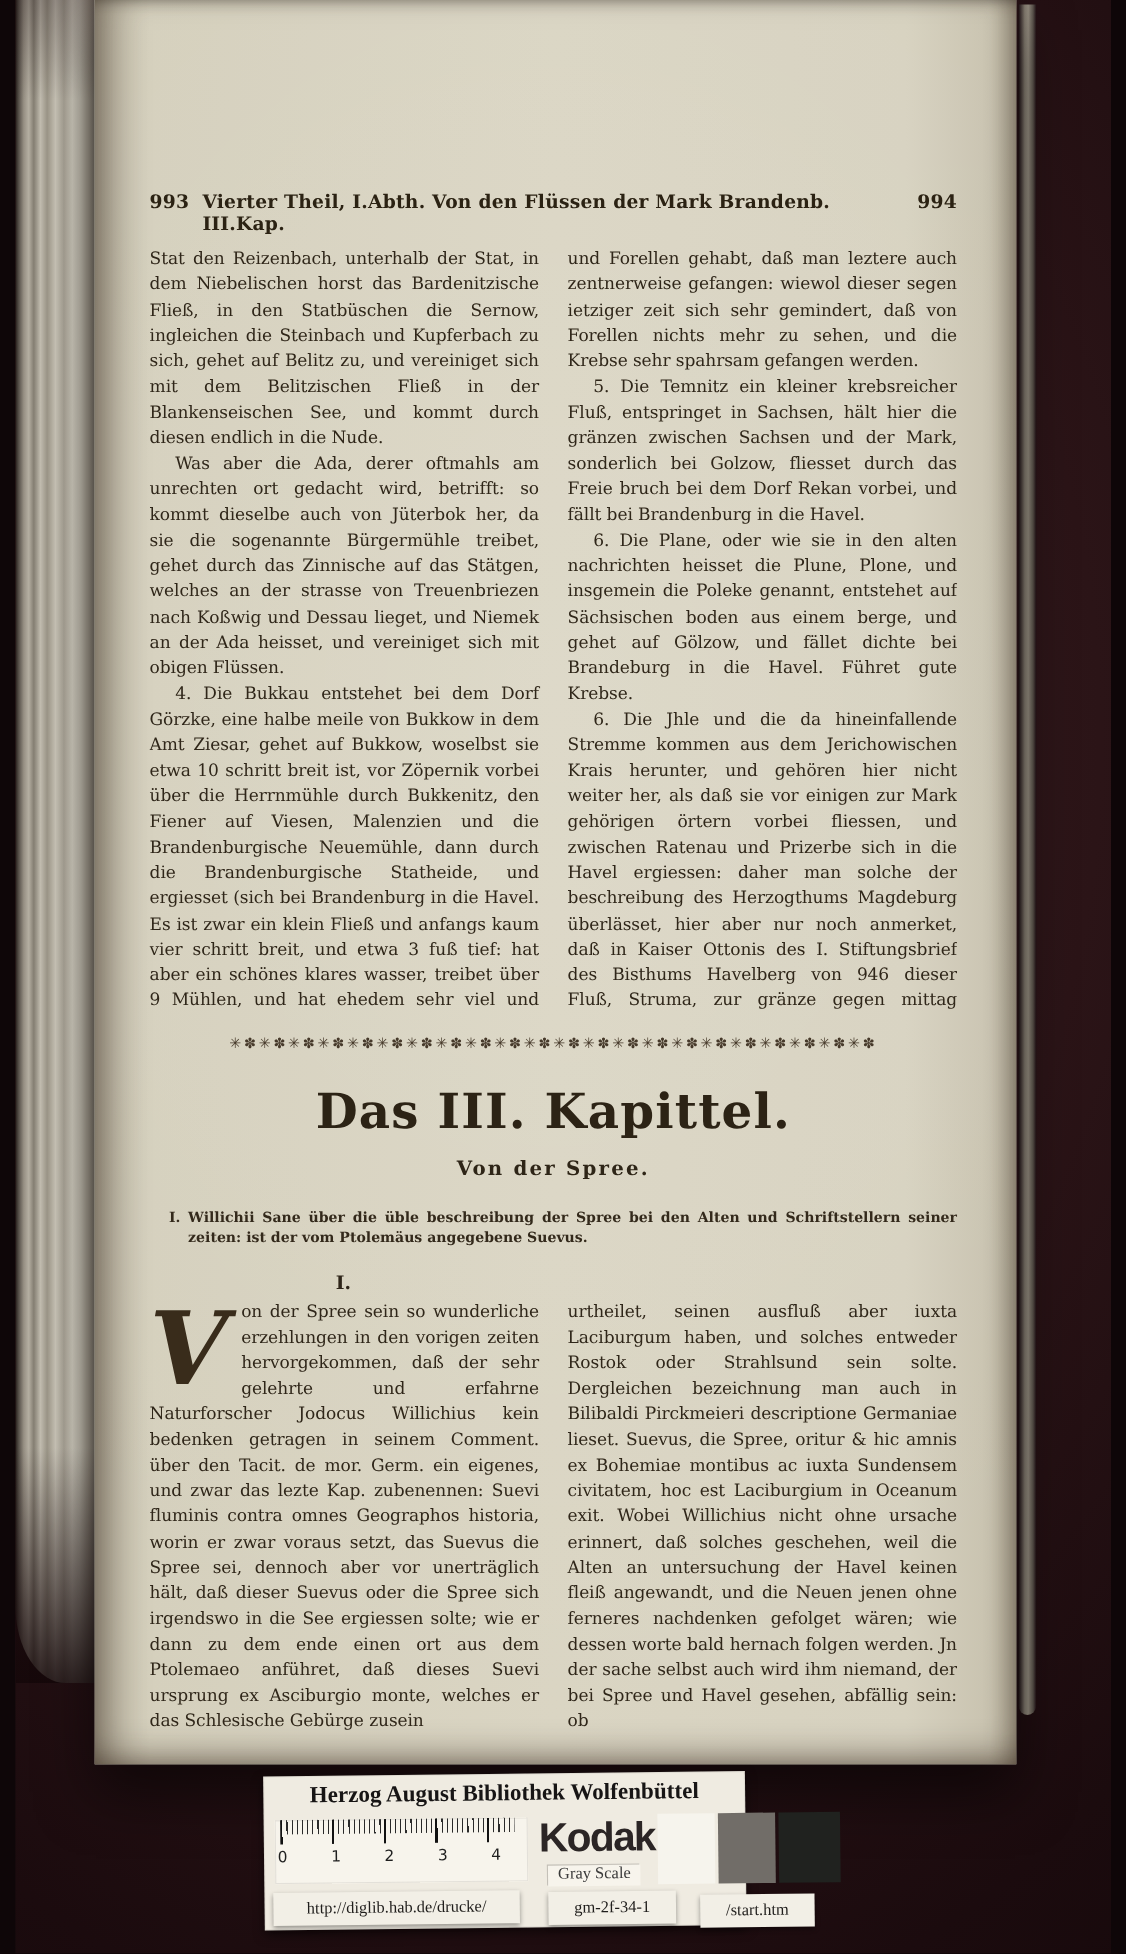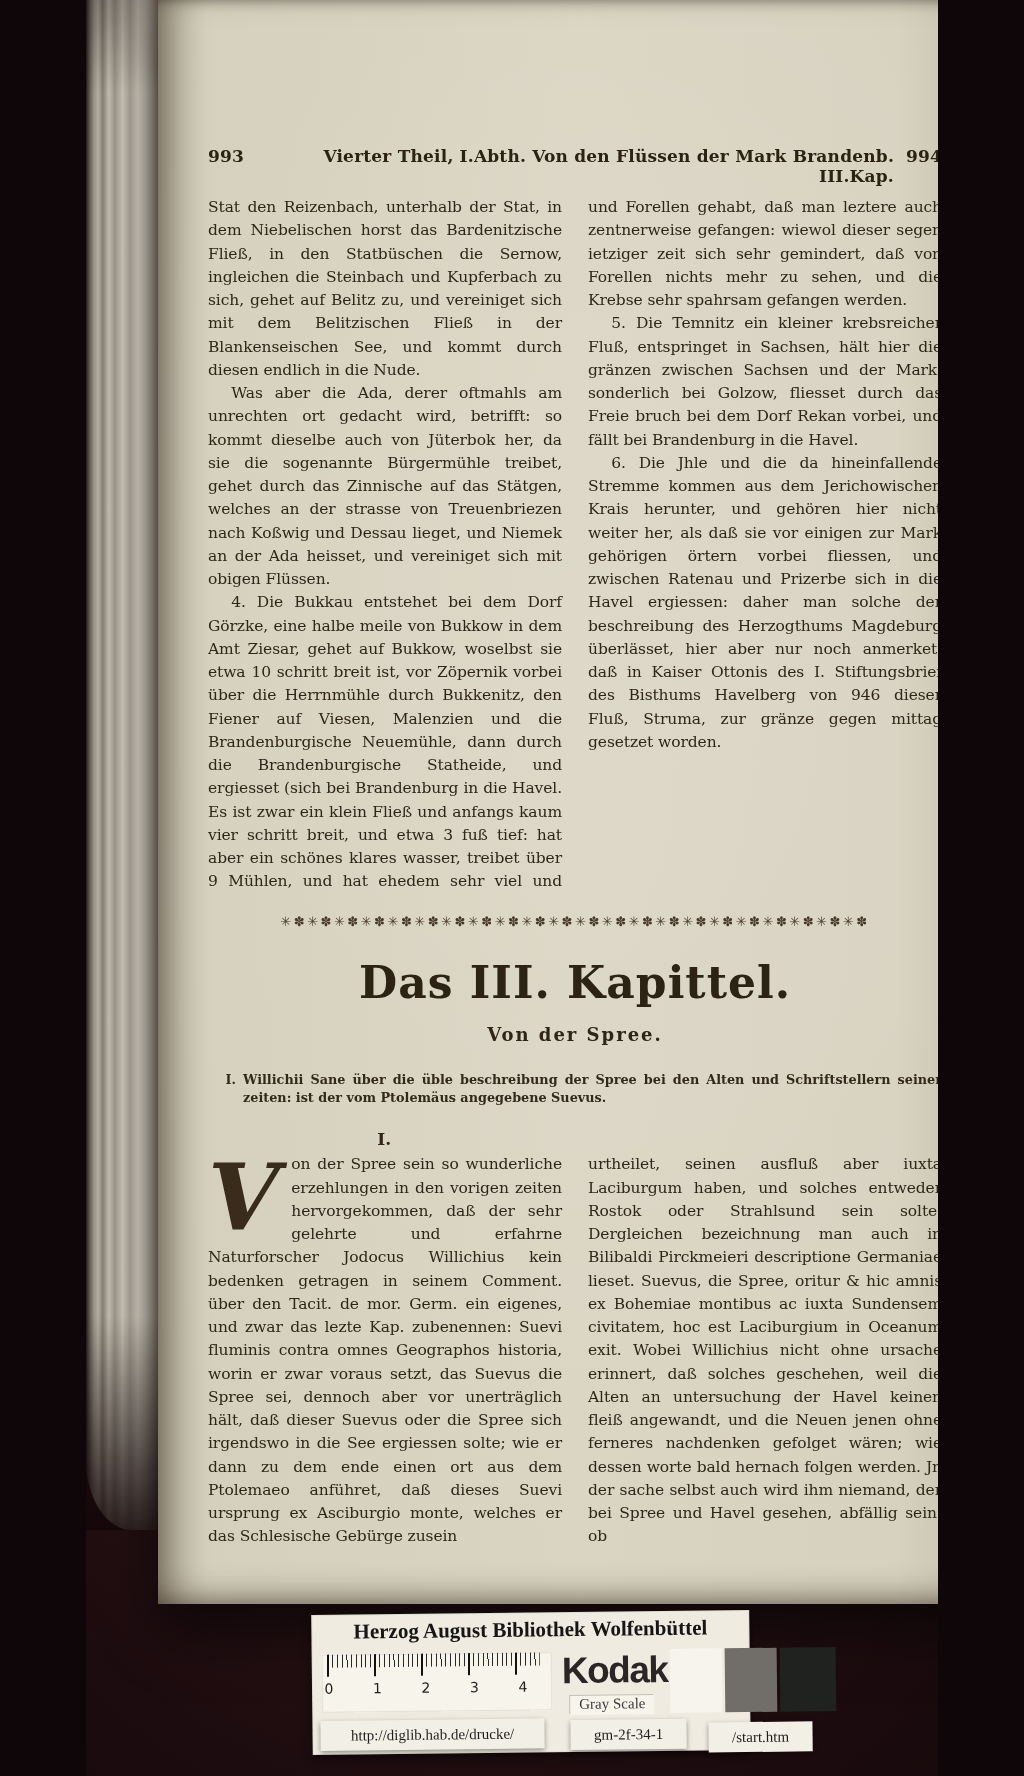--- a/index.html
+++ b/index.html
@@ -1,16 +1,16 @@
 <!DOCTYPE html>
 <html><head>
 <meta charset="utf-8">
 <style>
   html,body{margin:0;padding:0;background:#0e0608;}
-  .stage{position:relative;width:852px;height:1776px;margin:0 auto;overflow:hidden;
+  .stage{position:relative;width:996px;height:1776px;margin:0 auto;overflow:hidden;
     background:radial-gradient(120% 90% at 45% 38%, #3c2124 0%, #2b1417 45%, #1b0b0e 75%, #130709 100%);}
 
   
   .book-edge{position:absolute;left:0;top:0;width:76px;height:1530px;
     background:linear-gradient(90deg,#241d19 0%,#57514a 4%,#968f83 10%,#b5afa2 16%,#857f73 22%,#c3beb1 30%,#9d9789 38%,#cbc6b9 48%,#aaa497 58%,#d0cbbe 68%,#bdb8ab 78%,#978f82 88%,#6e675e 96%,#3a332c 100%);
     border-bottom-left-radius:46px 70px;}
   .book-edge::after{content:"";position:absolute;inset:0;
     background:linear-gradient(180deg, rgba(20,7,9,.30) 0%, rgba(20,7,9,0) 6%, rgba(20,7,9,0) 86%, rgba(20,7,9,.85) 100%);}
   .right-leaf{position:absolute;left:912px;top:4px;width:16px;height:1555px;opacity:.92;
     background:linear-gradient(90deg,#1e1216 0%, #8a8376 35%, #9b9486 55%, #5f5950 82%, #221216 100%);
@@ -26,22 +26,22 @@
                 inset 0 -24px 32px -18px rgba(40,25,15,.42),
                 inset 0 10px 12px -10px rgba(0,0,0,.35),
                 0 26px 50px rgba(0,0,0,.55);}
 
   .content{position:absolute;left:50px;right:54px;top:0;color:#2e2519;
     font-family:"DejaVu Serif",serif;}
 
   .page-header{margin-top:146px;display:flex;align-items:baseline;
     font-size:17px;font-weight:600;letter-spacing:.2px;color:#2b2213;}
   .pgnum{width:48px;}
-  .pgnum.right{text-align:right;}
-  .running{flex:1;text-align:right;}
+  .pgnum.right{text-align:right;margin-top:28px;}
+  .running{flex:1;text-align:left;}
 
   .cols,.body-cols{display:flex;gap:26px;text-align:justify;font-size:15.5px;line-height:1.5;
     color:#2f2619;letter-spacing:-.1px;}
   .cols{margin-top:10px;height:702px;overflow:hidden;}
   .col{flex:1;position:relative;min-width:0;}
   .col p{margin:0;text-indent:1.5em;}
   .col p.cont{text-indent:0;}
 
   .ornament{margin-top:16px;text-align:center;font-family:"DejaVu Sans",sans-serif;
     font-size:13px;letter-spacing:2.5px;color:#46392a;white-space:nowrap;overflow:hidden;}
@@ -112,20 +112,21 @@
 
       <div class="cols">
         <div class="col">
           <p class="cont">Stat den Reizenbach, unterhalb der Stat, in dem Niebelischen horst das Bardenitzische Fließ, in den Statbüschen die Sernow, ingleichen die Steinbach und Kupferbach zu sich, gehet auf Belitz zu, und vereiniget sich mit dem Belitzischen Fließ in der Blankenseischen See, und kommt durch diesen endlich in die Nude.</p>
           <p>Was aber die Ada, derer oftmahls am unrechten ort gedacht wird, betrifft: so kommt dieselbe auch von Jüterbok her, da sie die sogenannte Bürgermühle treibet, gehet durch das Zinnische auf das Stätgen, welches an der strasse von Treuenbriezen nach Koßwig und Dessau lieget, und Niemek an der Ada heisset, und vereiniget sich mit obigen Flüssen.</p>
           <p>4. Die Bukkau entstehet bei dem Dorf Görzke, eine halbe meile von Bukkow in dem Amt Ziesar, gehet auf Bukkow, woselbst sie etwa 10 schritt breit ist, vor Zöpernik vorbei über die Herrnmühle durch Bukkenitz, den Fiener auf Viesen, Malenzien und die Brandenburgische Neuemühle, dann durch die Brandenburgische Statheide, und ergiesset (sich bei Brandenburg in die Havel. Es ist zwar ein klein Fließ und anfangs kaum vier schritt breit, und etwa 3 fuß tief: hat aber ein schönes klares wasser, treibet über 9 Mühlen, und hat ehedem sehr viel und schöne Krebse</p>
         </div>
         <div class="col">
           <p class="cont">und Forellen gehabt, daß man leztere auch zentnerweise gefangen: wiewol dieser segen ietziger zeit sich sehr gemindert, daß von Forellen nichts mehr zu sehen, und die Krebse sehr spahrsam gefangen werden.</p>
           <p>5. Die Temnitz ein kleiner krebsreicher Fluß, entspringet in Sachsen, hält hier die gränzen zwischen Sachsen und der Mark, sonderlich bei Golzow, fliesset durch das Freie bruch bei dem Dorf Rekan vorbei, und fällt bei Brandenburg in die Havel.</p>
+          <p>6. Die Plane, oder wie sie in den alten nachrichten heisset die Plune, Plone, und insgemein die Poleke genannt, entstehet auf Sächsischen boden aus einem berge, und gehet auf Gölzow, und fället dichte bei Brandeburg in die Havel.  Führet gute Krebse.</p>
           <p>6. Die Jhle und die da hineinfallende Stremme kommen aus dem Jerichowischen Krais herunter, und gehören hier nicht weiter her, als daß sie vor einigen zur Mark gehörigen örtern vorbei fliessen, und zwischen Ratenau und Prizerbe sich in die Havel ergiessen: daher man solche der beschreibung des Herzogthums Magdeburg überlässet, hier aber nur noch anmerket, daß in Kaiser Ottonis des I. Stiftungsbrief des Bisthums Havelberg von 946 dieser Fluß, Struma, zur gränze gegen mittag gesetzet worden.</p>
 
         </div>
       </div>
 
       <div class="ornament">✳✽✳✽✳✽✳✽✳✽✳✽✳✽✳✽✳✽✳✽✳✽✳✽✳✽✳✽✳✽✳✽✳✽✳✽✳✽✳✽✳✽✳✽</div>
 
       <h1 class="chapter-title">Das III. Kapittel.</h1>
       <h2 class="chapter-subtitle">Von der Spree.</h2>
 

